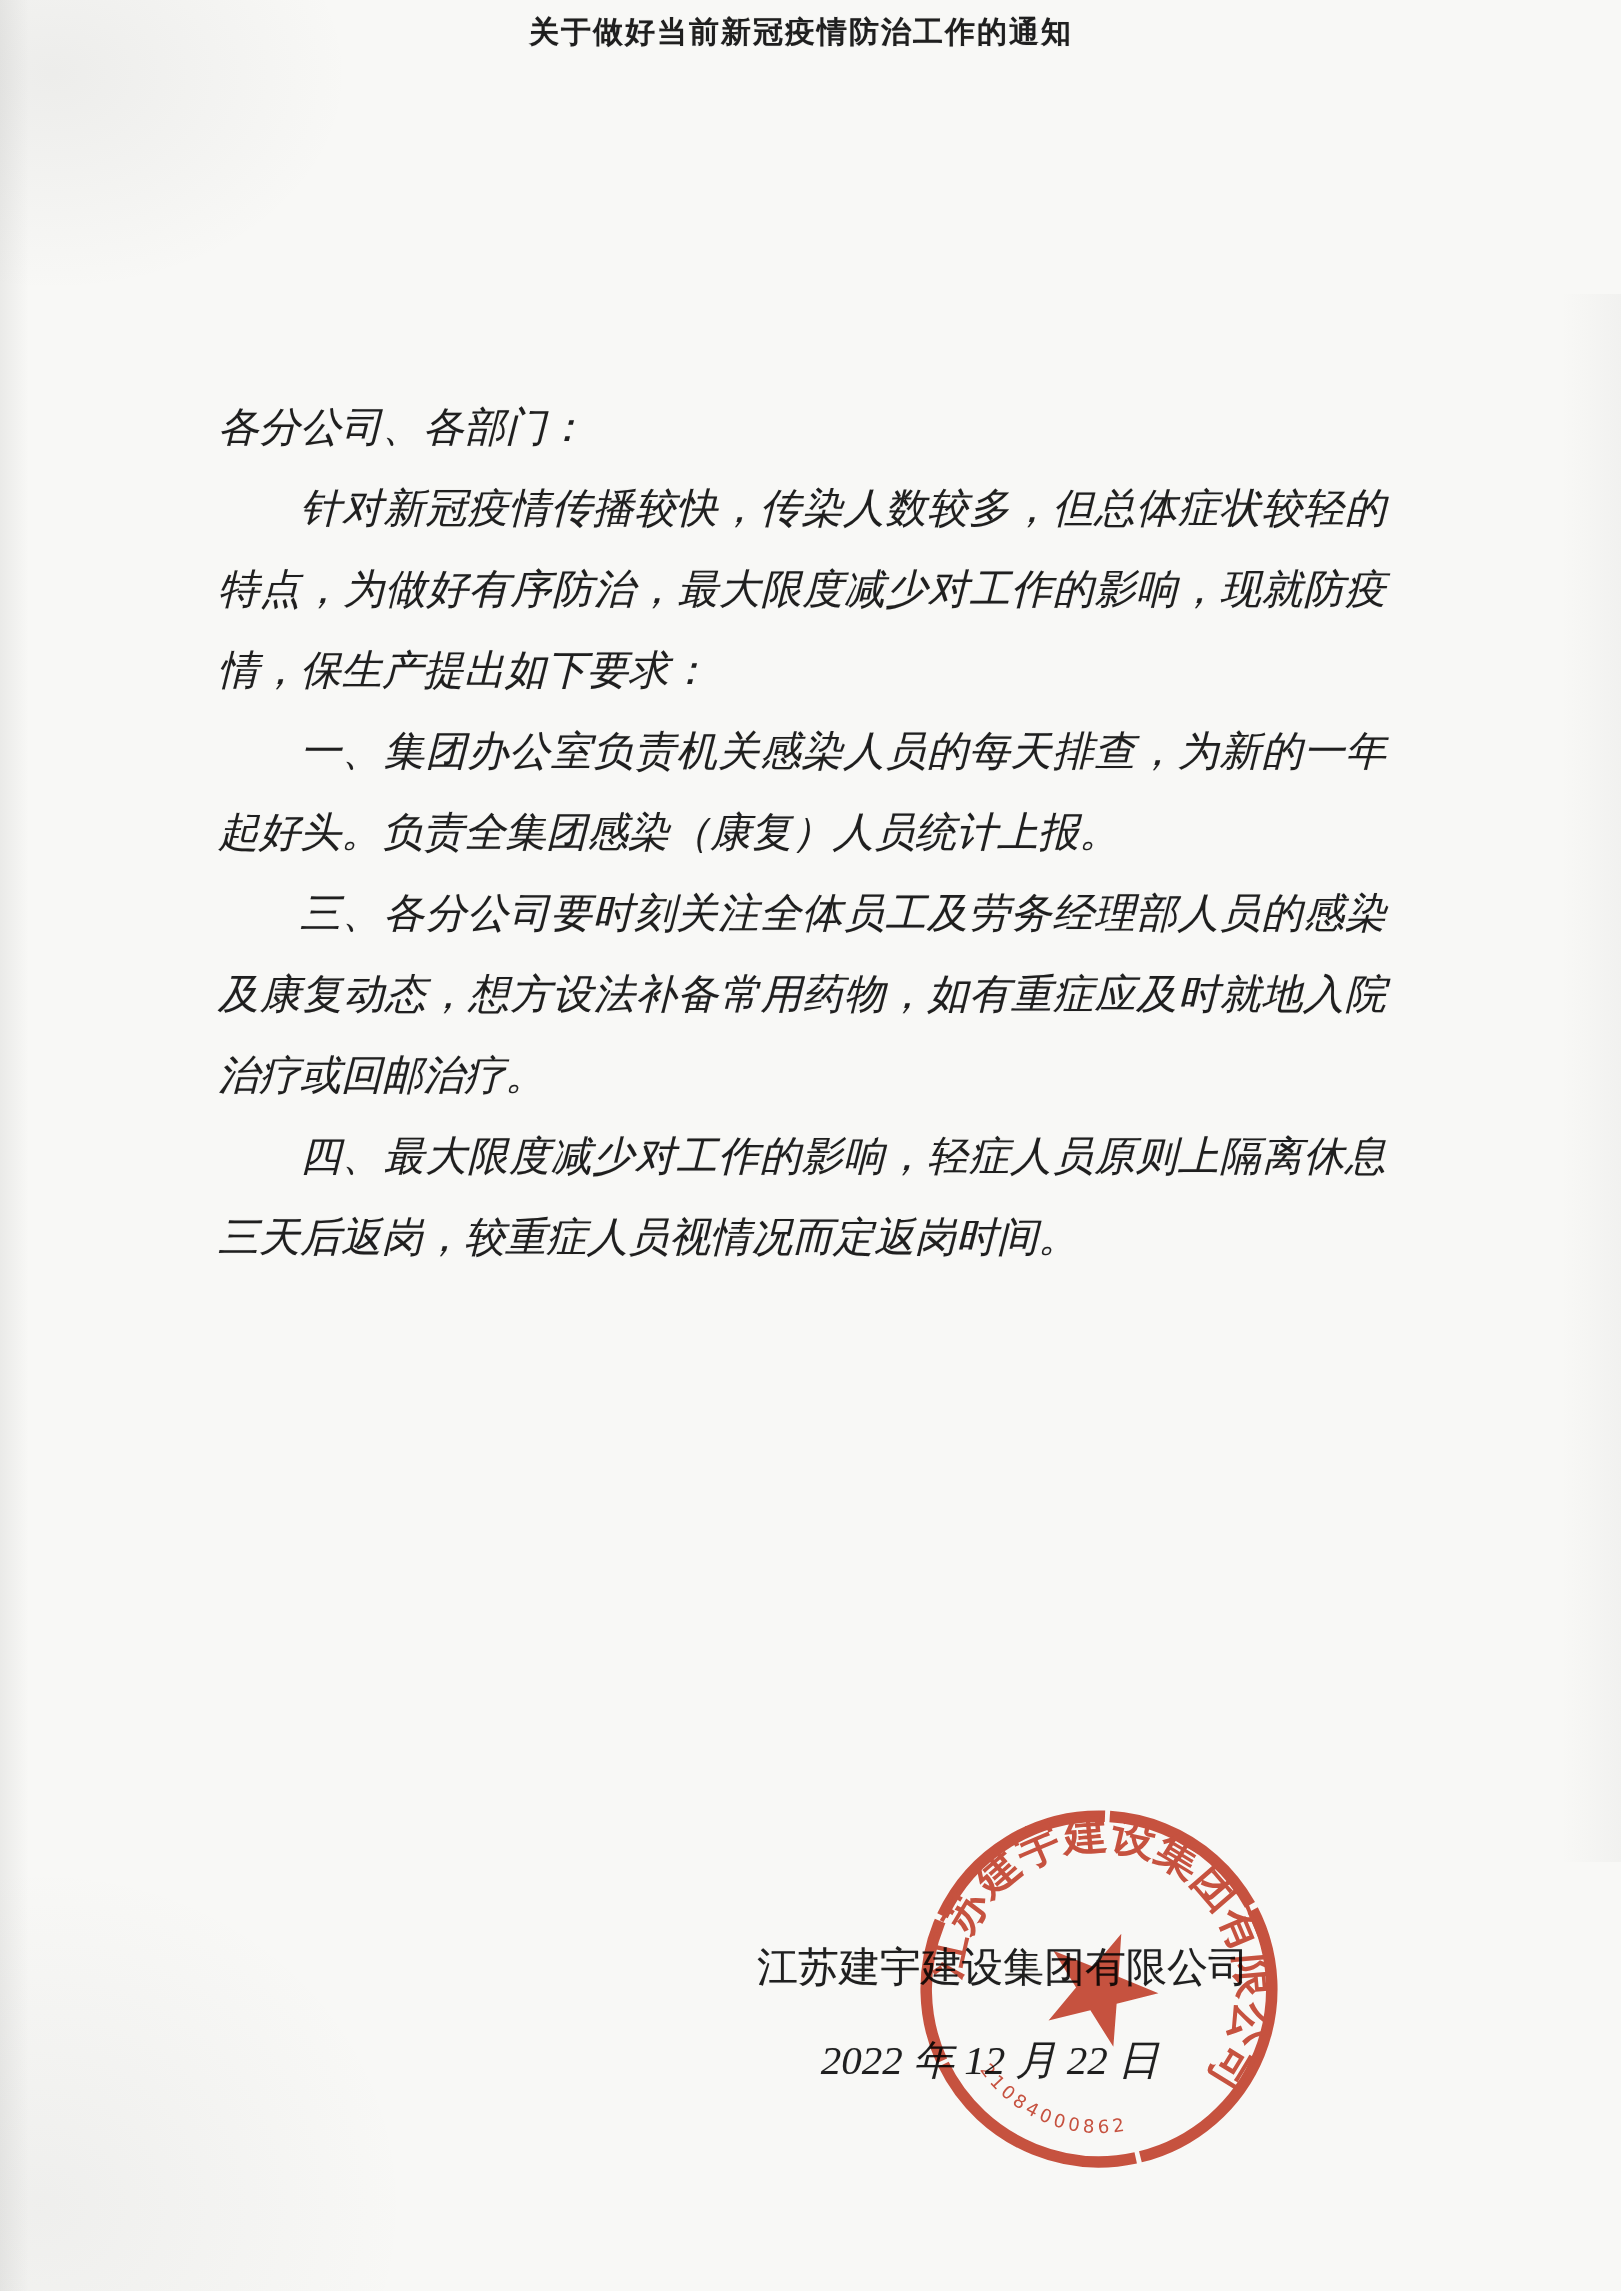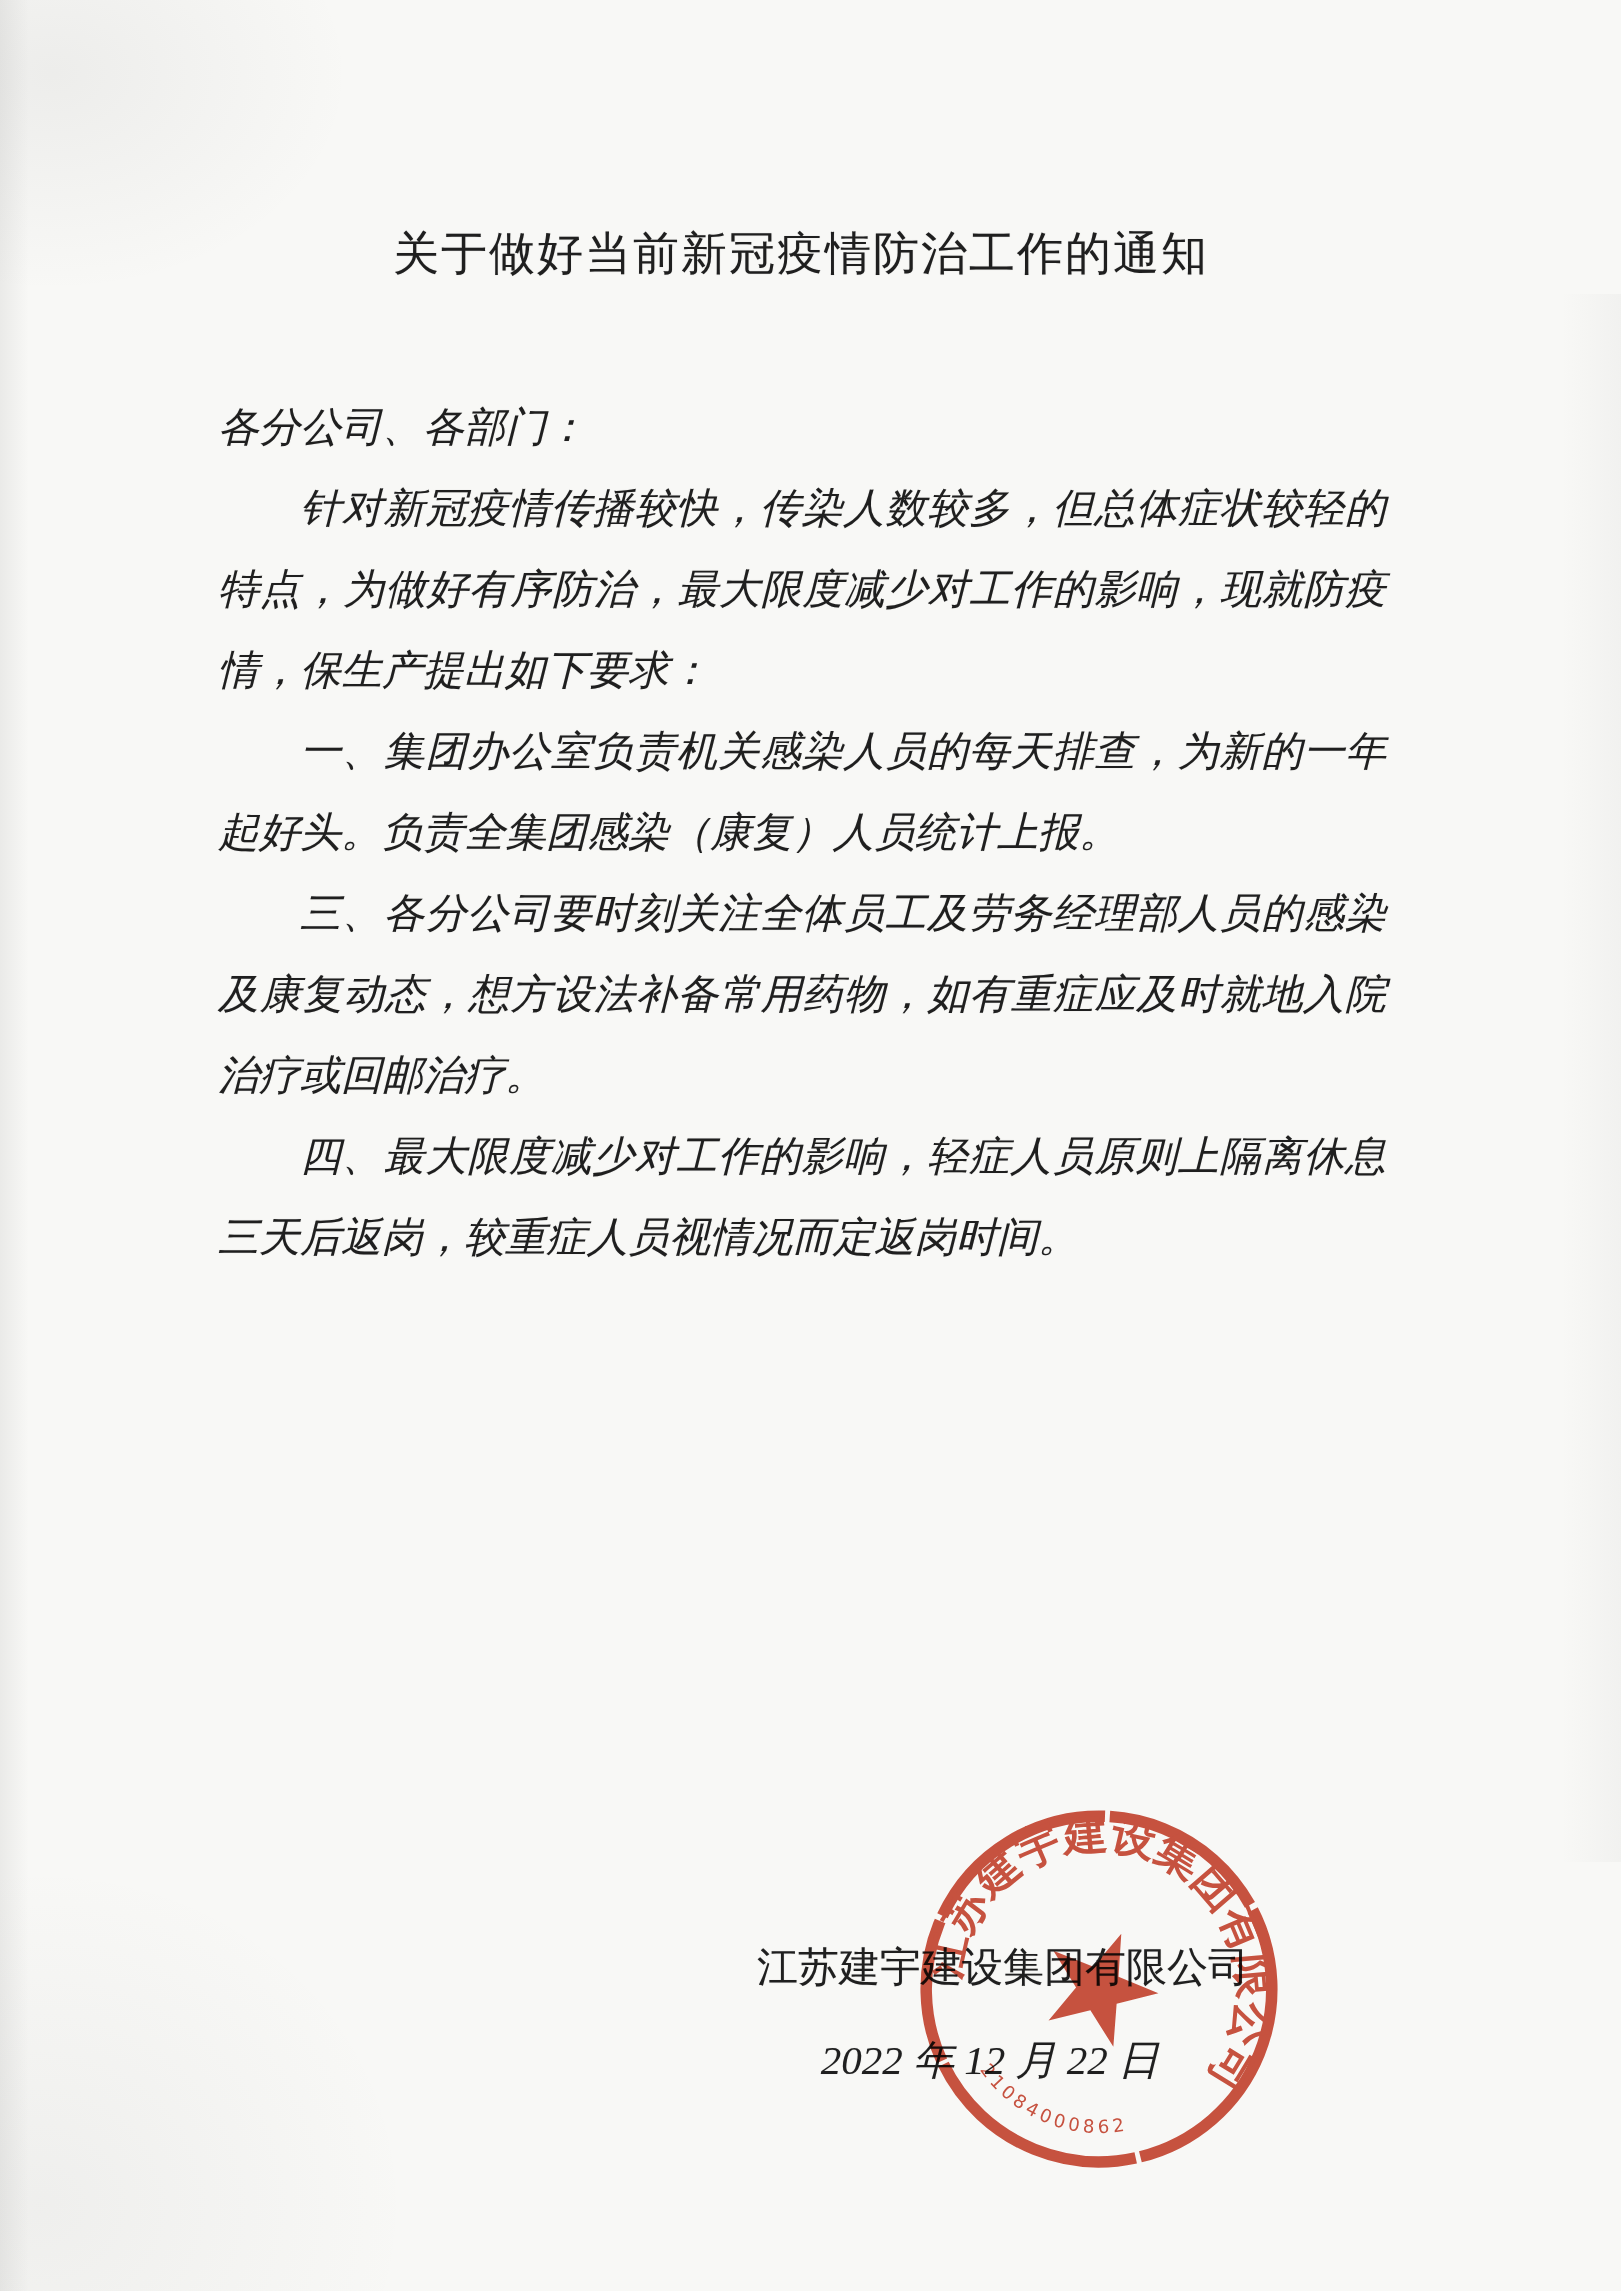--- a/index.html
+++ b/index.html
@@ -17,26 +17,25 @@
     background:linear-gradient(90deg,rgba(110,110,110,0.10),rgba(110,110,110,0.0));}
   .smudge-topleft{left:0;top:0;width:353px;height:294px;
     background:radial-gradient(ellipse at 15% 25%,rgba(90,90,90,0.07),transparent 70%);}
   .smudge-bottomleft{left:0;top:1862px;width:412px;height:429px;
     background:radial-gradient(ellipse at 10% 80%,rgba(90,90,90,0.06),transparent 70%);}
   .smudge-right{right:0;top:294px;width:59px;height:1568px;
     background:linear-gradient(270deg,rgba(120,120,120,0.05),transparent);}
 
   .title{
     margin:0;
-    padding-top:222px;
     margin-left:218px;
     width:1166px;
     text-align:center;
-    font-size:46px;
-    font-weight:400;
+    font-size:30px;
+    font-weight:700;
     letter-spacing:2px;
     line-height:63px;
     text-shadow:0 0 1px rgba(0,0,0,0.25);
   }
   .body-text{
     position:absolute;
     left:218px;top:387px;
     width:1168px;
     font-size:41px;
     line-height:81px;

